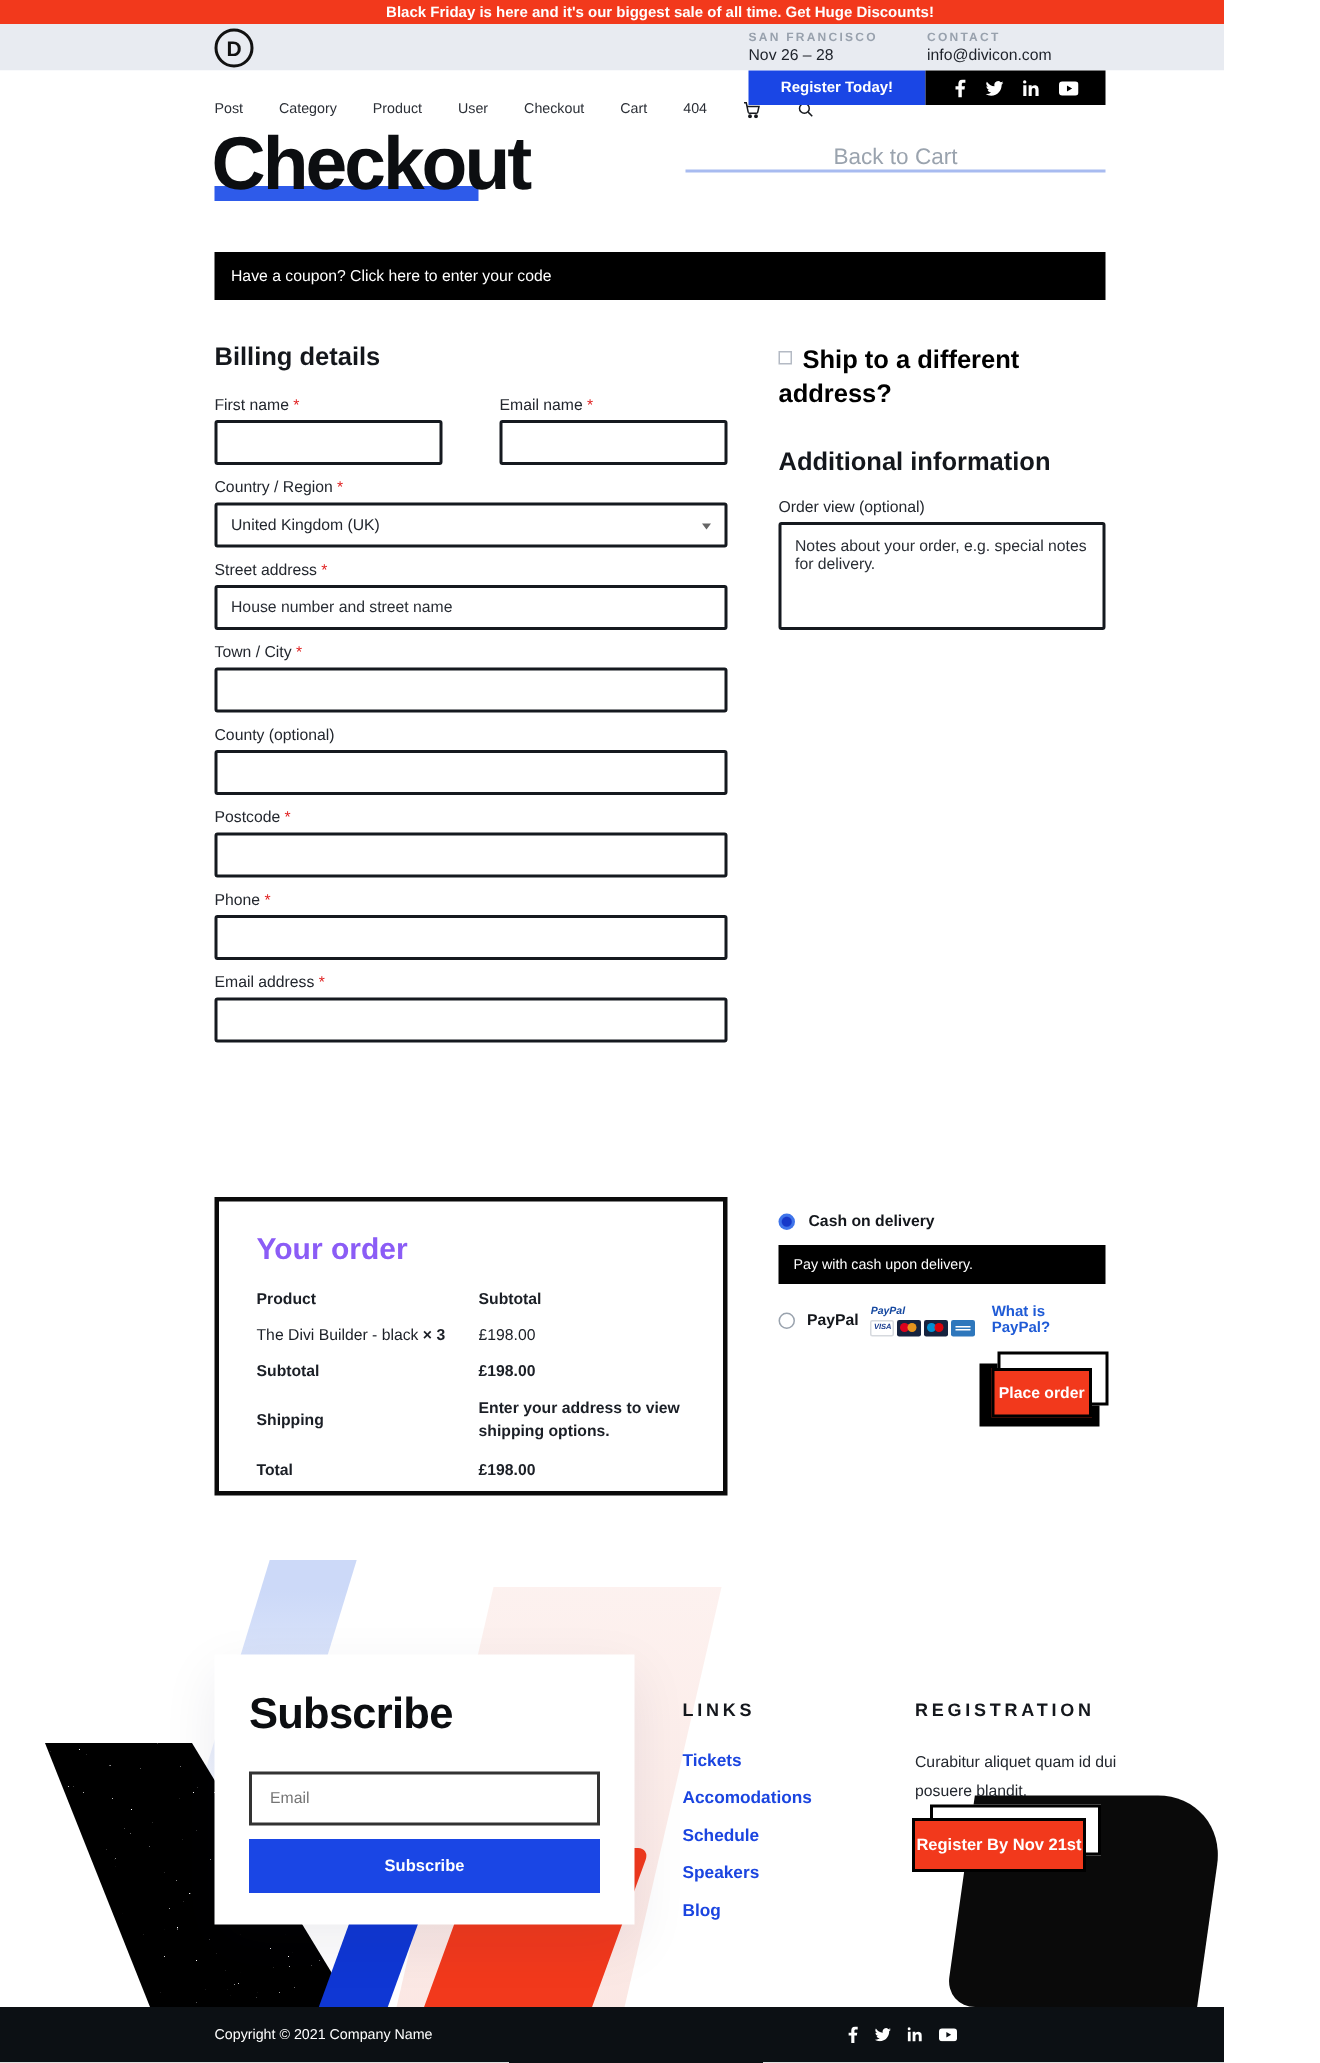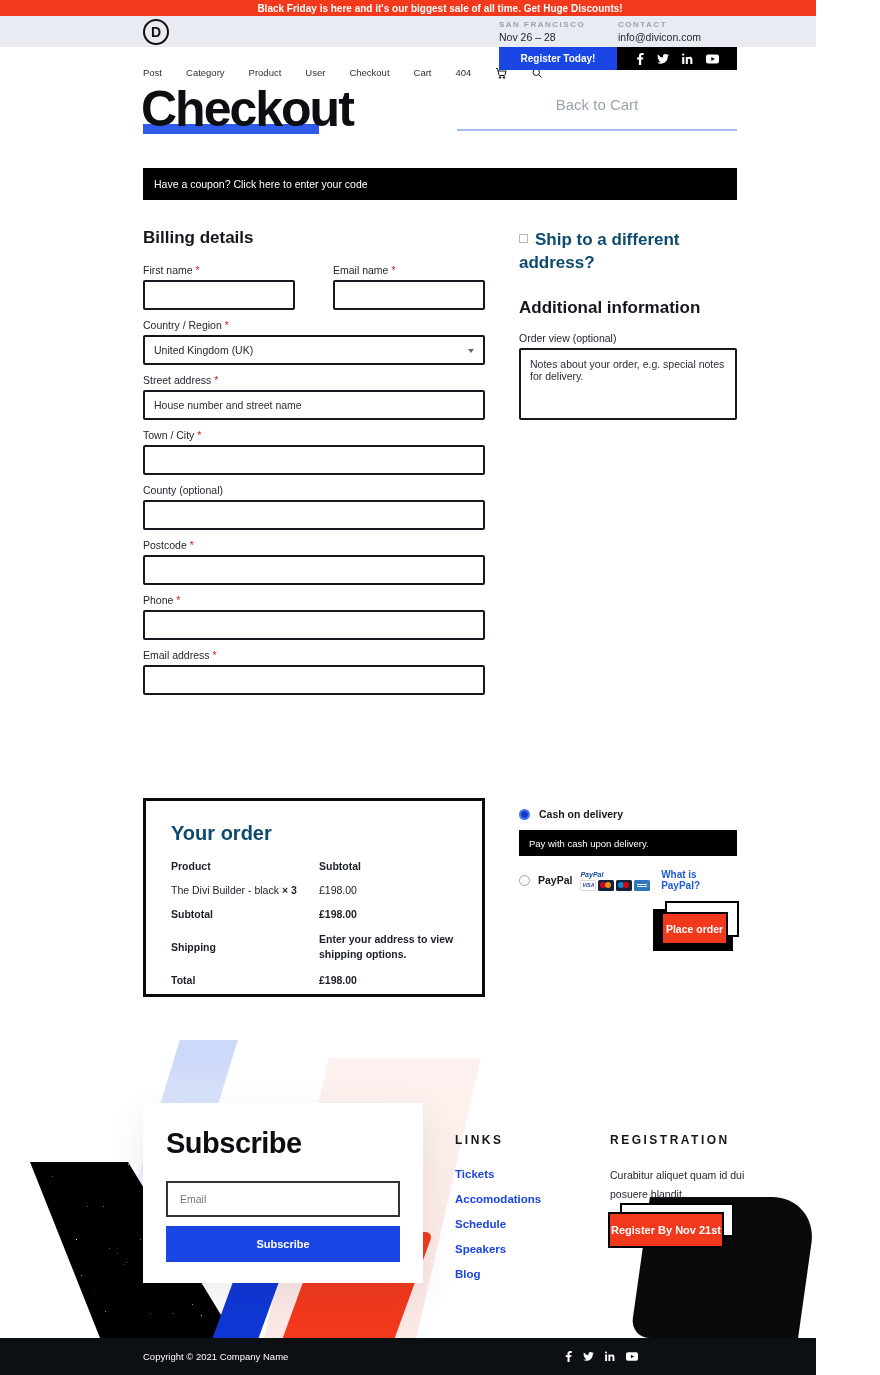--- a/index.html
+++ b/index.html
@@ -24,48 +24,48 @@
   .nav-links { position:absolute; left:143px; top:0; height:23px; display:flex; gap:24px;margin-top:20px; }
   .nav-links span { font-size:9.5px; color:#2b2f36; cursor:pointer; }
   .nav-ico { width:12px; height:12px; display:inline-block; }
   .register-btn { position:absolute; left:499px; top:0; width:118px; height:23px; background:#1a46e5; color:#fff; font-size:10px; font-weight:bold; display:flex; align-items:center; justify-content:center; border:none; cursor:pointer; }
   .social-box { position:absolute; left:617px; top:0; width:120px; height:23px; background:#000; display:flex; align-items:center; justify-content:center; gap:13px; }
   .social-box svg { display:block; }
 
   
   .hero-underline { left:143px; top:124px; width:176px; height:10px; background:#2e5bea; }
   .hero-title { left:141px; top:80px; font-size:50px; font-weight:bold; letter-spacing:-2px; color:#0c0e11; z-index:2; }
-  .back-btn { left:457px; top:96px; width:280px; text-align:center; font-size:15px; color:#9aa3ae; padding-bottom:16px; border-bottom:2px solid #a8bbf0; cursor:pointer; }
+  .back-btn { left:457px; top:96px; width:280px; text-align:center; font-size:15px; color:#9aa3ae; border-bottom:2px solid #a8bbf0; cursor:pointer; }
 
   
   .coupon { left:143px; top:168px; width:594px; height:32px; background:#000; color:#fff; display:flex; align-items:center; padding-left:11px; font-size:10.5px; cursor:pointer; }
 
   
   .section-h { font-size:17px; font-weight:bold; color:#14171c; }
   .billing { left:143px; top:228px; width:342px; }
   .billing .section-h { margin-bottom:16px; }
   .f-label { display:block; font-size:10.5px; color:#23272e; margin-bottom:4px; font-weight:normal; }
   .req { color:#e02020; }
   .f-input { width:100%; height:30px; border:2px solid #15191f; border-radius:2px; background:#fff; font-size:10.5px; padding:0 9px; font-family:"Liberation Sans",sans-serif; color:#23272e; }
   .f-input::placeholder, .f-area::placeholder { color:#2a2e35; opacity:1; }
   .field { margin-bottom:9px; }
   .two-col { display:flex; gap:38px; }
   .two-col .field { flex:1; }
   .select { width:100%; height:30px; border:2px solid #15191f; border-radius:2px; background:#fff; display:flex; align-items:center; padding:0 9px; font-size:10.5px; color:#23272e; cursor:pointer; position:relative; }
   .chev { position:absolute; right:9px; top:12px; width:0; height:0; border-left:3.5px solid transparent; border-right:3.5px solid transparent; border-top:4px solid #666; }
 
   .right-top { left:519px; top:228px; width:218px; }
-  .shipto { font-size:17px; font-weight:bold; color:#0c4a6e; line-height:23px; }
+  .shipto { font-size:17px; font-weight:bold; color:#000000; line-height:23px; }
   .cb { display:inline-block; width:9px; height:9px; border:1px solid #b4bac4; background:#fff; margin-right:7px; vertical-align:2px; cursor:pointer; }
   .addinfo-h { margin-top:24px; margin-bottom:14px; }
   .f-area { width:100%; height:72px; border:2px solid #15191f; border-radius:2px; font-size:10.5px; padding:8px 9px; font-family:"Liberation Sans",sans-serif; resize:none; }
 
   
   .order-box { left:143px; top:798px; width:342px; height:199px; border:3px solid #0a0a0a; background:#fff; padding:21px 25px; }
-  .order-title { font-size:20px; font-weight:bold; color:#0c4a6e; margin-bottom:15px; }
+  .order-title { font-size:20px; font-weight:bold; color:#8b5cf6; margin-bottom:15px; }
   .o-row { display:flex; font-size:10.5px; color:#1b1f26; margin-bottom:12px; }
   .o-left { width:148px; flex:none; }
   .o-right { flex:1; }
   .b { font-weight:bold; }
 
   
   .payment { left:519px; top:808px; width:218px; }
   .pay-row { display:flex; align-items:center; gap:9px; }
   .radio-on { width:11px; height:11px; border-radius:50%; background:radial-gradient(circle,#1638c9 38%,#3f74ea 48%); flex:none; cursor:pointer; }
   .radio-off { width:11px; height:11px; border-radius:50%; border:1px solid #9aa3ae; background:#fff; flex:none; cursor:pointer; }

